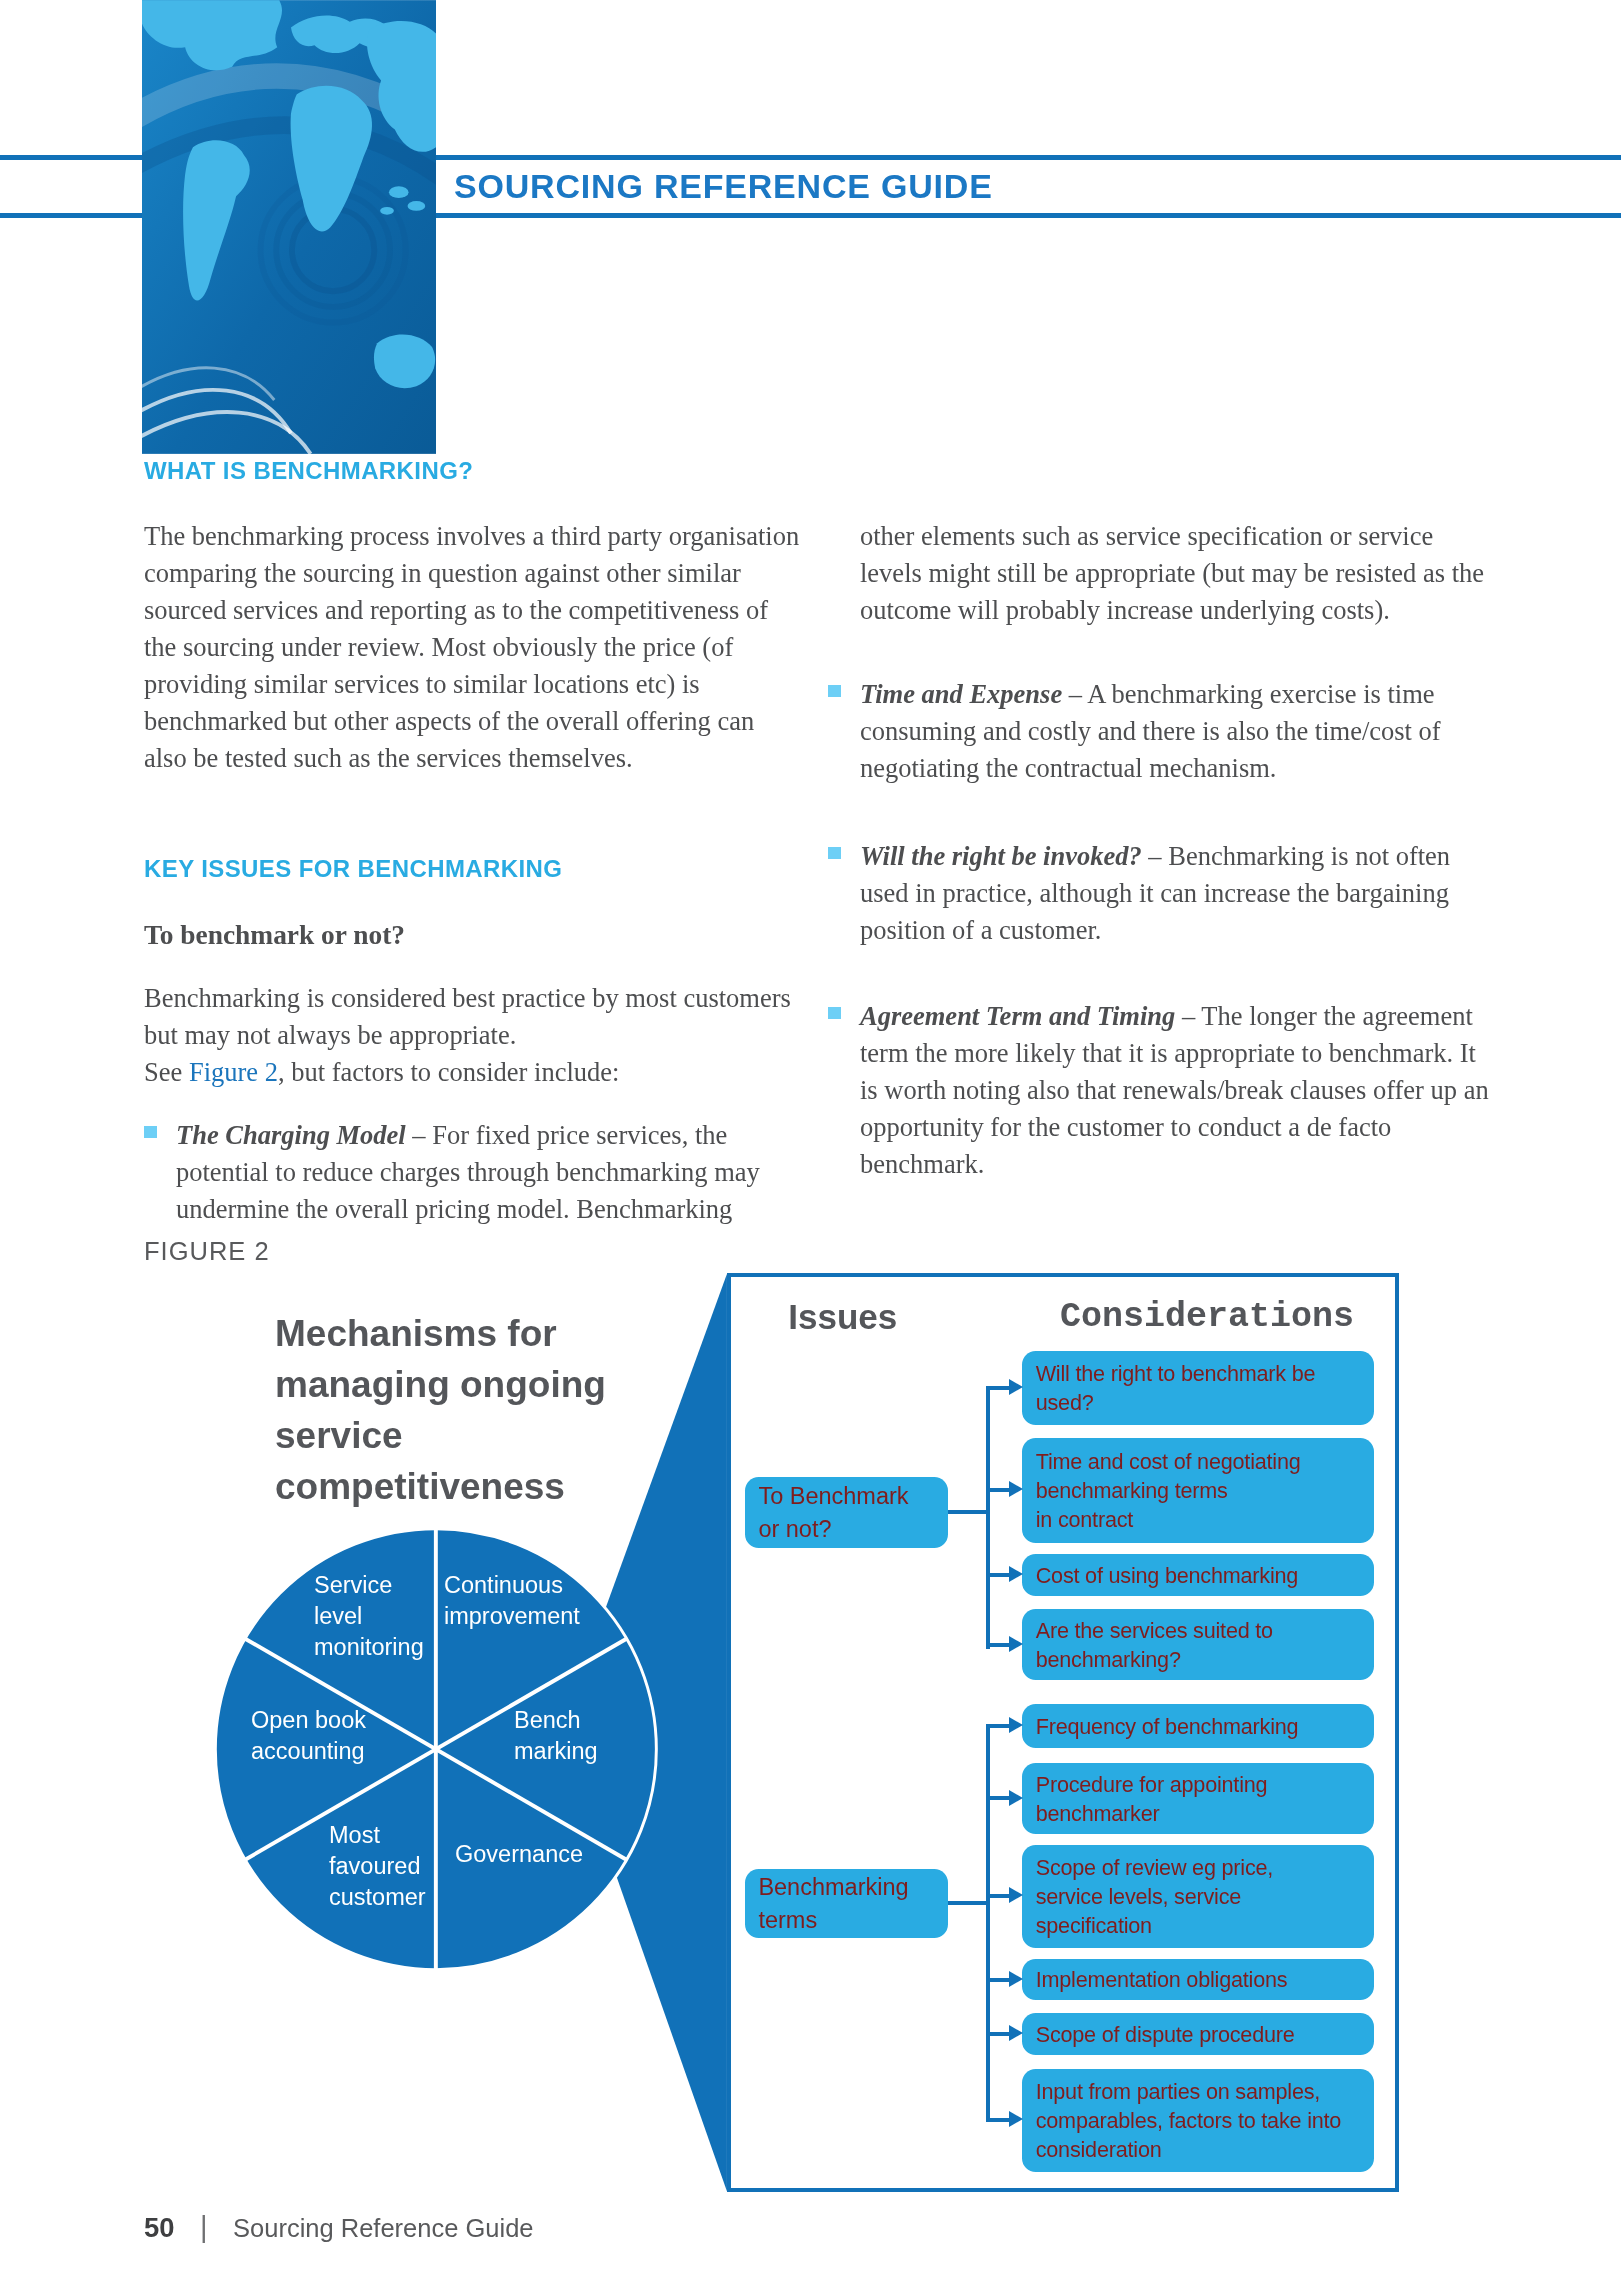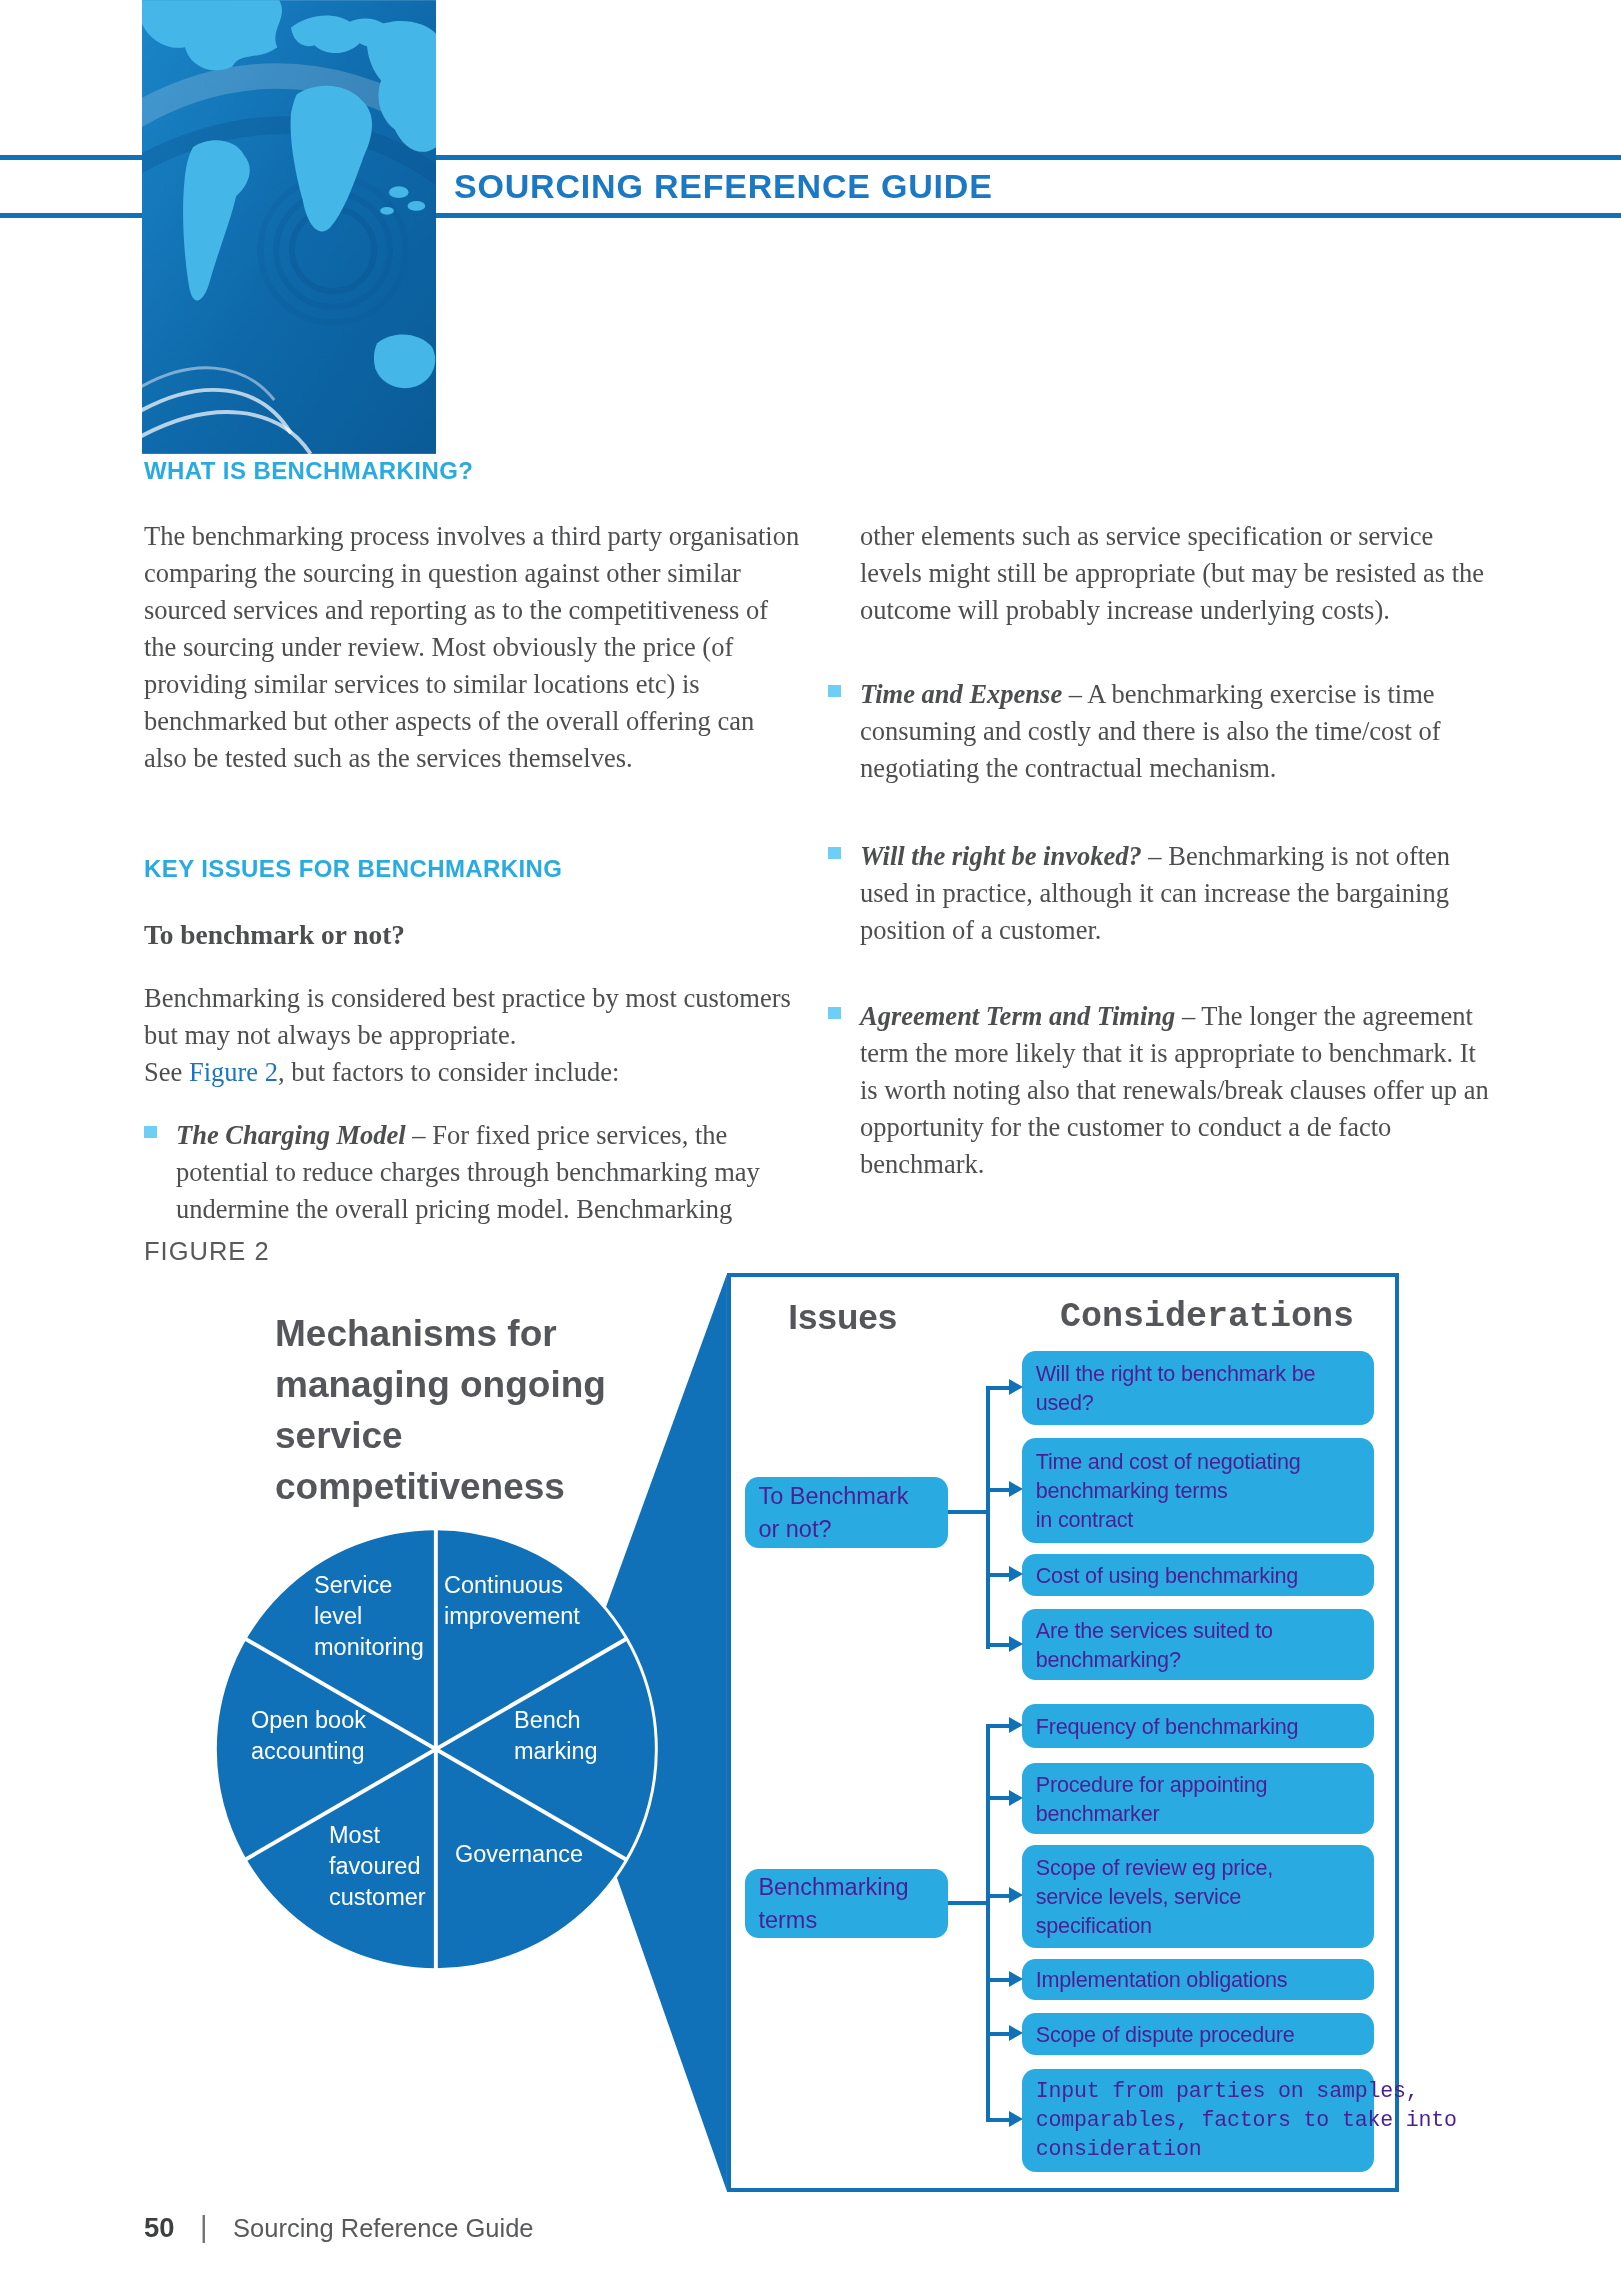--- a/index.html
+++ b/index.html
@@ -30,21 +30,21 @@
 
   
   #figure-label{position:absolute;left:144px;top:1237px;font-size:25.5px;letter-spacing:1px;color:var(--label_gray);}
   #figure-title{position:absolute;left:275px;top:1308px;font-size:37px;line-height:51px;font-weight:bold;
     color:var(--heading_gray);white-space:pre-line;}
   #pie-svg{position:absolute;left:176px;top:1269px;z-index:1;}
   .pie-label{position:absolute;color:#fff;font-size:23.5px;line-height:31px;white-space:pre-line;z-index:3;}
   #fig-box{position:absolute;left:727px;top:1273px;width:672px;height:919px;border:4.9px solid var(--blue);
     background:transparent;z-index:2;}
   .fig-h{position:absolute;top:19.6px;font-size:35px;font-weight:bold;color:var(--heading_gray);text-align:center;}
-  .issue-box,.cons{position:absolute;background:var(--cyan);border-radius:13.7px;color:#4c1d95;
+  .issue-box,.cons{position:absolute;background:var(--cyan);border-radius:13.7px;color:#7f1d1d;
     display:flex;flex-direction:column;justify-content:center;}
   .issue-box{left:13.7px;width:203px;padding-left:13.7px;font-size:23.5px;line-height:33px;white-space:pre-line;}
   .cons{left:291px;width:352px;padding-left:13.7px;font-size:21.6px;line-height:29px;letter-spacing:-0.2px;white-space:pre;}
   .spine{position:absolute;left:255px;width:3.9px;background:var(--blue);}
   .stub{position:absolute;left:257px;width:23.5px;height:3.9px;background:var(--blue);}
   .ah{position:absolute;left:278px;width:0;height:0;border-top:8.8px solid transparent;
     border-bottom:8.8px solid transparent;border-left:14.7px solid var(--blue);}
   .conn{position:absolute;height:3.9px;background:var(--blue);left:217px;width:40px;}
 
   
@@ -181,21 +181,21 @@
 benchmarking?</div>
 
     <div class="cons" style="top:427px;height:44px;">Frequency of benchmarking</div>
     <div class="cons" style="top:486px;height:71px;">Procedure for appointing
 benchmarker</div>
     <div class="cons" style="top:568px;height:103px;">Scope of review eg price,
 service levels, service
 specification</div>
     <div class="cons" style="top:682px;height:41px;">Implementation obligations</div>
     <div class="cons" style="top:736px;height:42px;">Scope of dispute procedure</div>
-    <div class="cons" style="top:792px;height:103px;font-family:Liberation Mono, monospace;">Input from parties on samples,
+    <div class="cons" style="top:792px;height:103px;">Input from parties on samples,
 comparables, factors to take into
 consideration</div>
 
     <div class="conn" style="top:233px;"></div>
     <div class="conn" style="top:624px;"></div>
     <div class="spine" style="top:109px;height:263px;"></div>
     <div class="spine" style="top:447px;height:398px;"></div>
 
     <div class="stub" style="top:109px;"></div>
     <div class="ah" style="top:102px;"></div>

